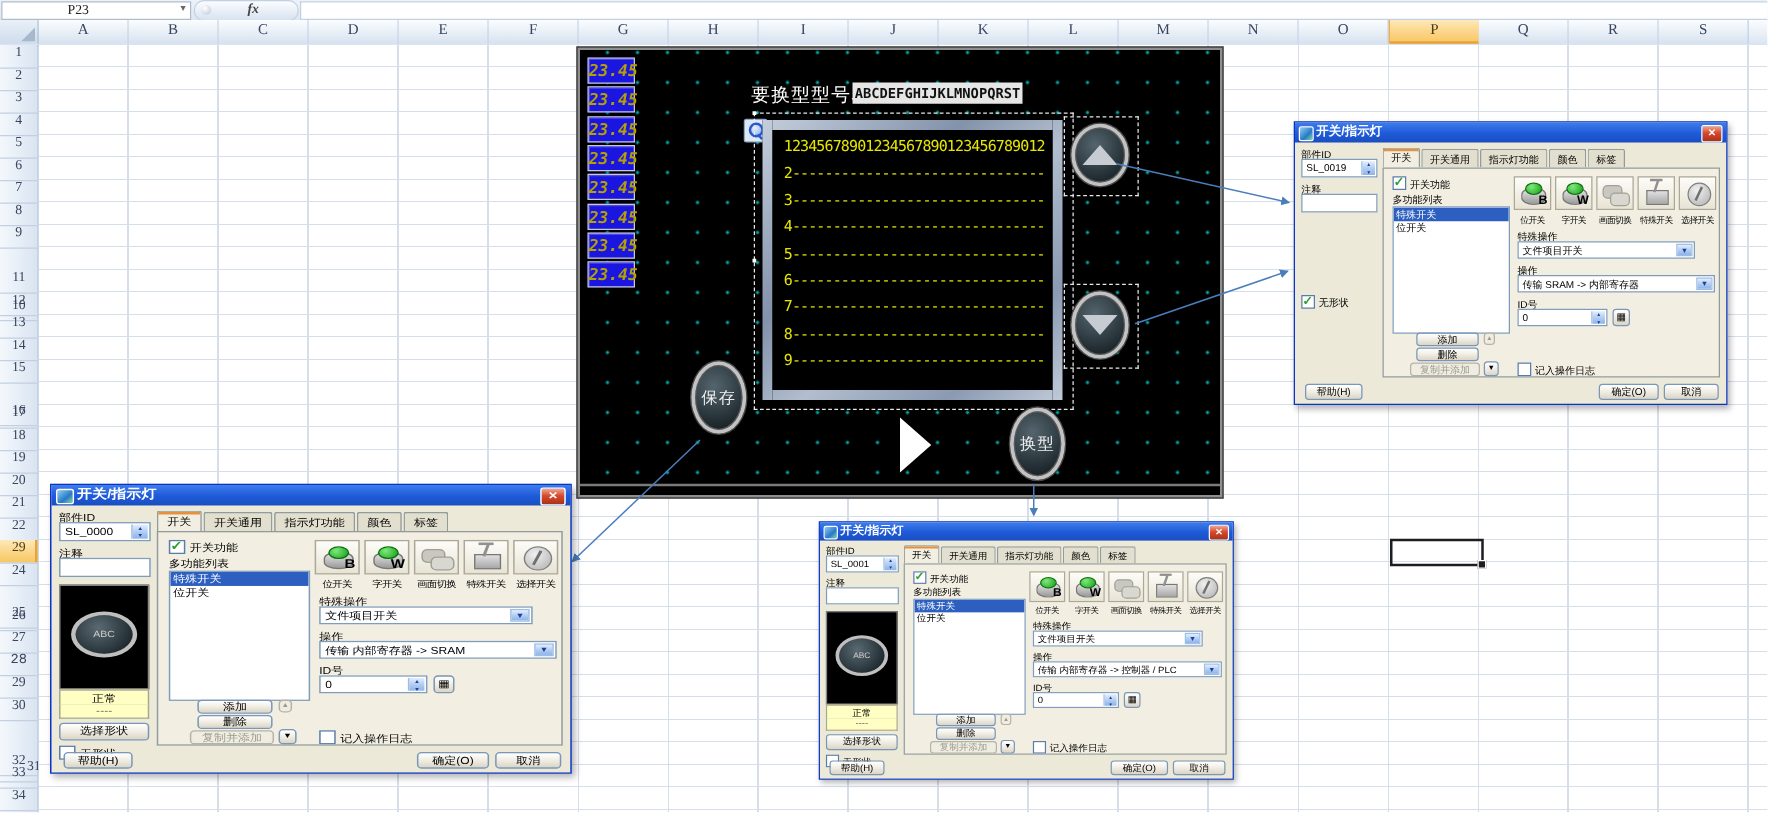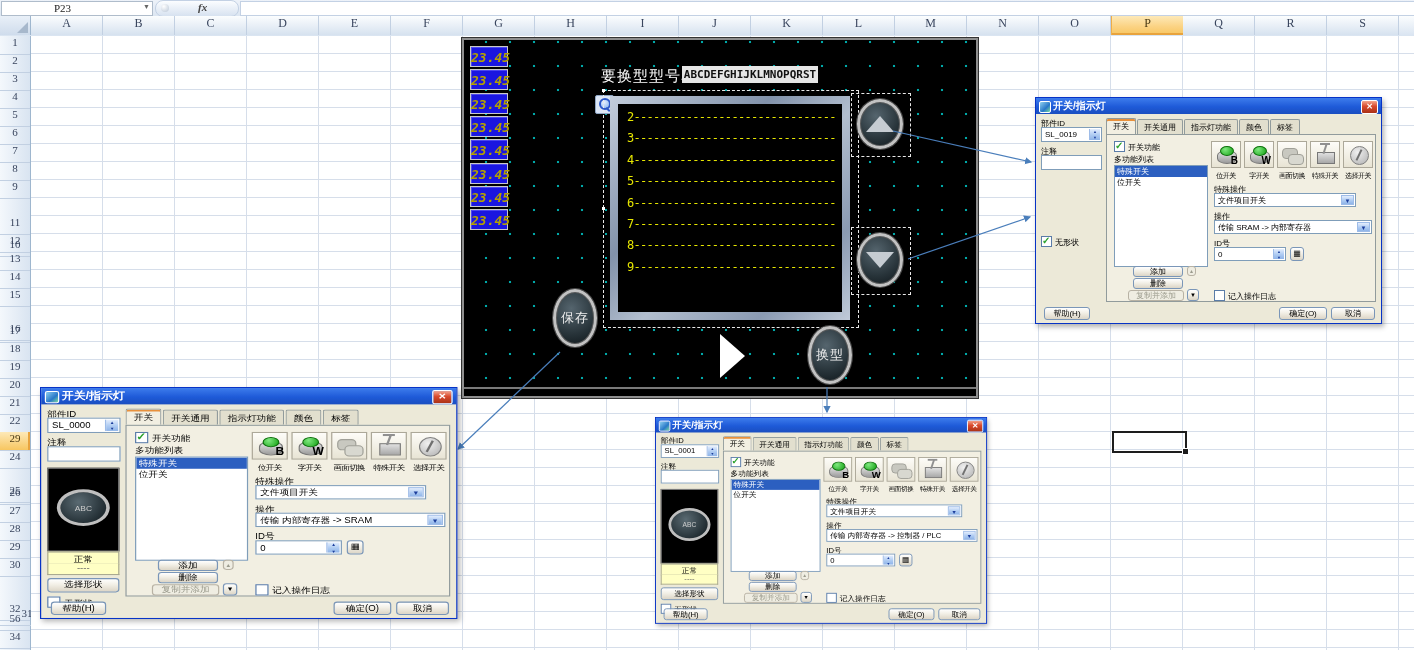--- a/index.html
+++ b/index.html
@@ -217,26 +217,26 @@
       <div class="rhcell" style="top: 306px;">18</div>
       <div class="rhcell" style="top: 324px;">19</div>
       <div class="rhcell" style="top: 342px;">20</div>
       <div class="rhcell" style="top: 360px;">21</div>
       <div class="rhcell" style="top: 378px;">22</div>
       <div class="rhcell sel" style="top: 396px;">29</div>
       <div class="rhcell" style="top: 414px;">24</div>
       <div class="rhcell" style="top: 448px;">25</div>
       <div class="rhcell" style="top: 450px;">26</div>
       <div class="rhcell" style="top: 468px;">27</div>
-      <div class="rhcell" style="top: 486px;">28</div>
+      <div class="rhcell" style="top: 486px; font-family: Liberation Mono, monospace;">28</div>
       <div class="rhcell" style="top: 504px;">29</div>
       <div class="rhcell" style="top: 522px;">30</div>
       <div class="rhcell" style="top: 571px; padding-left: 12px;">31</div>
       <div class="rhcell" style="top: 566px;">32</div>
-      <div class="rhcell" style="top: 576px;">56</div>
+      <div class="rhcell" style="top: 576px;">33</div>
       <div class="rhcell" style="top: 594px;">34</div>
     </div>
   <div class="gridarea"></div>
   <div class="selcell">
     <span class="fill-handle"></span>
   </div>
 
   <div class="hmi">
     <div id="displays">
         <div class="disp" style="top: 6px;">23.45</div>
@@ -254,20 +254,21 @@
       <span class="lens"></span>
       <span class="hdl"></span>
     </div>
 
     <div class="sel-rect" style="left:139px;top:50px;width:254px;height:236px;">
       <span class="handle" style="left:-2px;top:-2px;"></span>
       <span class="handle" style="left:-2px;top:116px;"></span>
     </div>
     <div class="listframe">
       <div class="listinner" id="hmi-list">
+          <div class="lrow">12345678901234567890123456789012</div>
           <div class="lrow">2-------------------------------</div>
           <div class="lrow">3-------------------------------</div>
           <div class="lrow">4-------------------------------</div>
           <div class="lrow">5-------------------------------</div>
           <div class="lrow">6-------------------------------</div>
           <div class="lrow">7-------------------------------</div>
           <div class="lrow">8-------------------------------</div>
           <div class="lrow">9-------------------------------</div>
         </div>
     </div>

